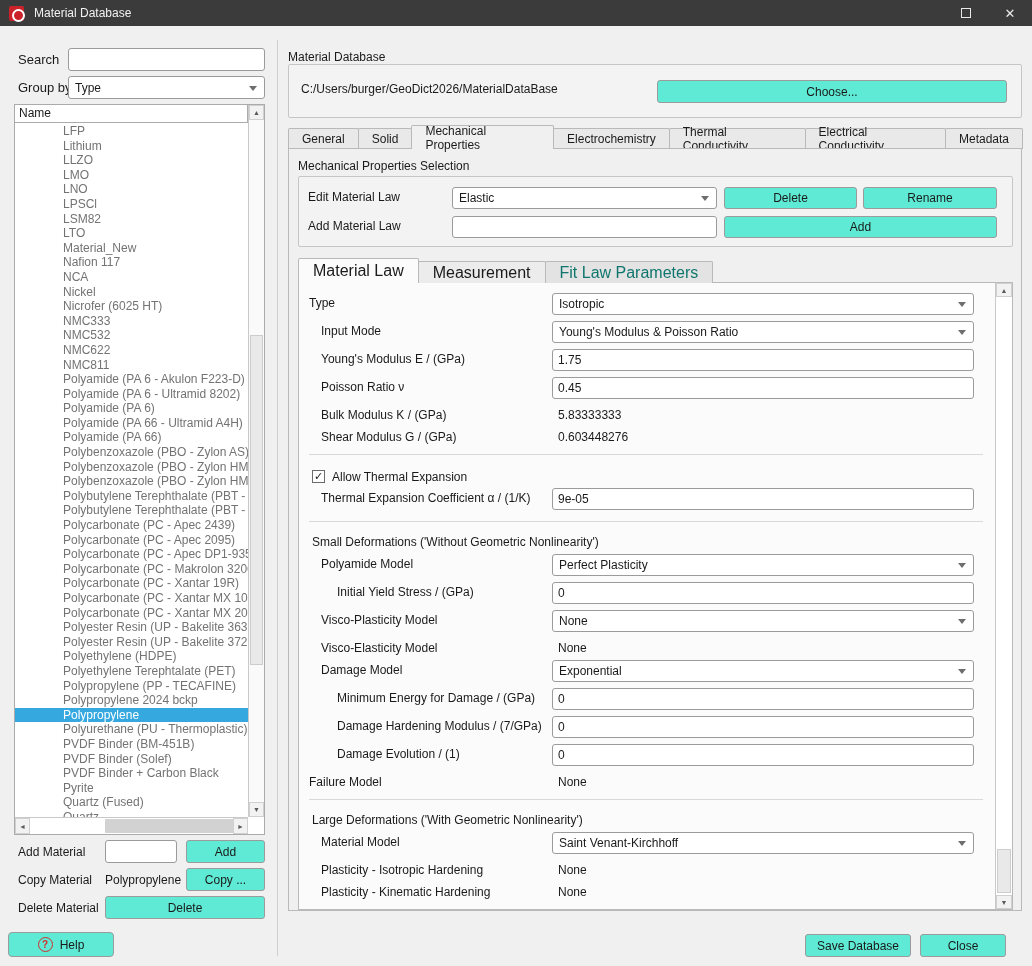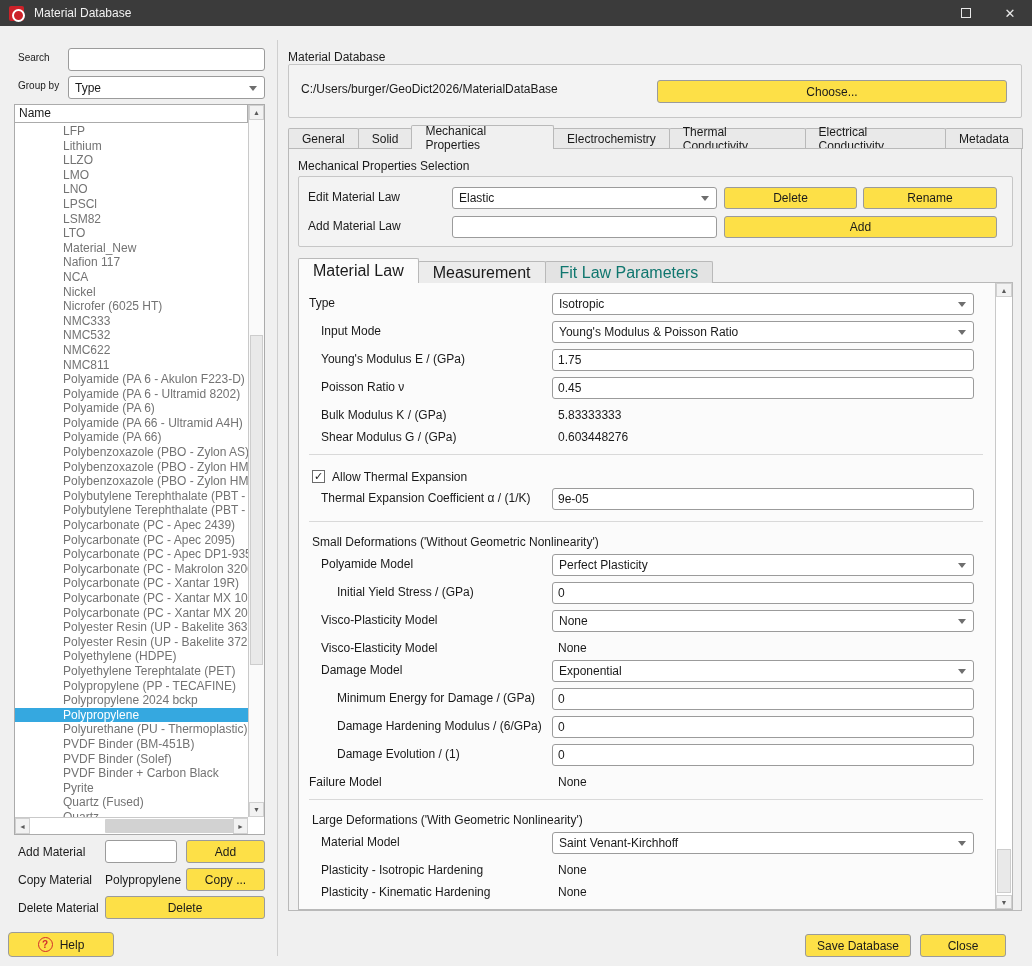--- a/index.html
+++ b/index.html
@@ -10,30 +10,30 @@
   
   .titlebar { position:absolute; top:0; left:0; right:0; height:26px; background:#3b3b3b; color:#fff; display:flex; align-items:center; }
   .app-icon { width:15px; height:15px; margin-left:9px; background:#cc2229; border-radius:2px; position:relative; }
   .app-icon::after { content:""; position:absolute; left:3px; top:3px; width:9px; height:9px; border:2.5px solid #fff; border-radius:50%; }
   .title-text { margin-left:10px; font-size:12px; color:#f2f2f2; }
   .win-btns { position:absolute; right:0; top:0; height:26px; display:flex; }
   .win-btn { width:44px; height:26px; display:flex; align-items:center; justify-content:center; color:#e8e8e8; font-size:13px; }
   .max-glyph { width:10px; height:10px; border:1px solid #e8e8e8; display:inline-block; }
 
   
-  .btn { background:#fde047; border:1px solid #9b9b9b; border-radius:3px; display:flex; align-items:center; justify-content:center; font-size:12px; color:#1a1a1a; cursor:default; }
+  .btn { background:#5eead4; border:1px solid #9b9b9b; border-radius:3px; display:flex; align-items:center; justify-content:center; font-size:12px; color:#1a1a1a; cursor:default; }
   .input { background:#fff; border:1px solid #9b9b9b; border-radius:3px; font-family:"Liberation Sans",sans-serif; font-size:12px; padding:0 5px; color:#1a1a1a; }
   .combo { background:#fff; border:1px solid #9b9b9b; border-radius:3px; position:relative; display:flex; align-items:center; padding:0 22px 0 6px; font-size:12px; }
   .combo .arrow { position:absolute; right:7px; top:50%; margin-top:-2px; width:0; height:0; border-left:4px solid transparent; border-right:4px solid transparent; border-top:5px solid #6e6e6e; }
   .sep-line { border-top:1px solid #d9d9d9; }
 
   
   .sidebar { position:absolute; left:0; top:26px; width:278px; bottom:0; }
   .v-divider { position:absolute; left:277px; top:40px; bottom:10px; width:1px; background:#cfcfcf; }
-  .side-label { position:absolute; left:18px; font-size:10px;text-align:right; }
+  .side-label { position:absolute; left:18px; font-size:13px;text-align:right; }
   .search-input { position:absolute; left:68px; top:22px; width:197px; height:23px; }
   .groupby-combo { position:absolute; left:68px; top:50px; width:197px; height:23px; }
 
   .listbox { position:absolute; left:14px; top:78px; width:251px; height:731px; border:1px solid #ababab; background:#fff; }
   .list-header { position:absolute; left:0; top:0; right:16px; height:18px; background:#fff; border-bottom:1px solid #ababab; border-right:1px solid #ababab; padding:1px 4px; font-size:12px; }
   .list-items { position:absolute; left:0; top:19px; right:16px; bottom:17px; overflow:hidden; background:#fff; }
   .list-item { height:14.6px; line-height:14.6px; padding-left:48px; white-space:nowrap; font-size:12px; color:#737373; }
   .list-item.selected { background:#35a8e0; color:#fff; }
   .vscroll { position:absolute; right:0; top:0; width:16px; bottom:17px; background:#fafafa; border-left:1px solid #c9c9c9; }
   .hscroll { position:absolute; left:0; right:16px; bottom:0; height:17px; background:#fff; border-top:1px solid #c9c9c9; }
@@ -280,21 +280,21 @@
             <div class="form-row row-control ind1"><span class="flabel">Visco-Plasticity Model</span><div class="combo field">
                 <span>None</span>
                 <span class="arrow"></span>
               </div></div>
             <div class="form-row row-static ind1"><span class="flabel">Visco-Elasticity Model</span><span class="fvalue">None</span></div>
             <div class="form-row row-control ind1"><span class="flabel">Damage Model</span><div class="combo field">
                 <span>Exponential</span>
                 <span class="arrow"></span>
               </div></div>
             <div class="form-row row-control ind2"><span class="flabel">Minimum Energy for Damage / (GPa)</span><input class="input field" value="0" style=""></div>
-            <div class="form-row row-control ind2"><span class="flabel">Damage Hardening Modulus / (6/GPa)</span><input class="input field" value="0" style=""></div>
+            <div class="form-row row-control ind2"><span class="flabel">Damage Hardening Modulus / (7/GPa)</span><input class="input field" value="0" style=""></div>
             <div class="form-row row-control ind2"><span class="flabel">Damage Evolution / (1)</span><input class="input field" value="0" style=""></div>
             <div class="form-row row-static ind0"><span class="flabel">Failure Model</span><span class="fvalue">None</span></div>
             <div class="form-row row-sep">
               <div class="sep-line"></div>
             </div>
             <div class="form-row row-heading">Large Deformations ('With Geometric Nonlinearity')</div>
             <div class="form-row row-control ind1"><span class="flabel">Material Model</span><div class="combo field">
                 <span>Saint Venant-Kirchhoff</span>
                 <span class="arrow"></span>
               </div></div>

